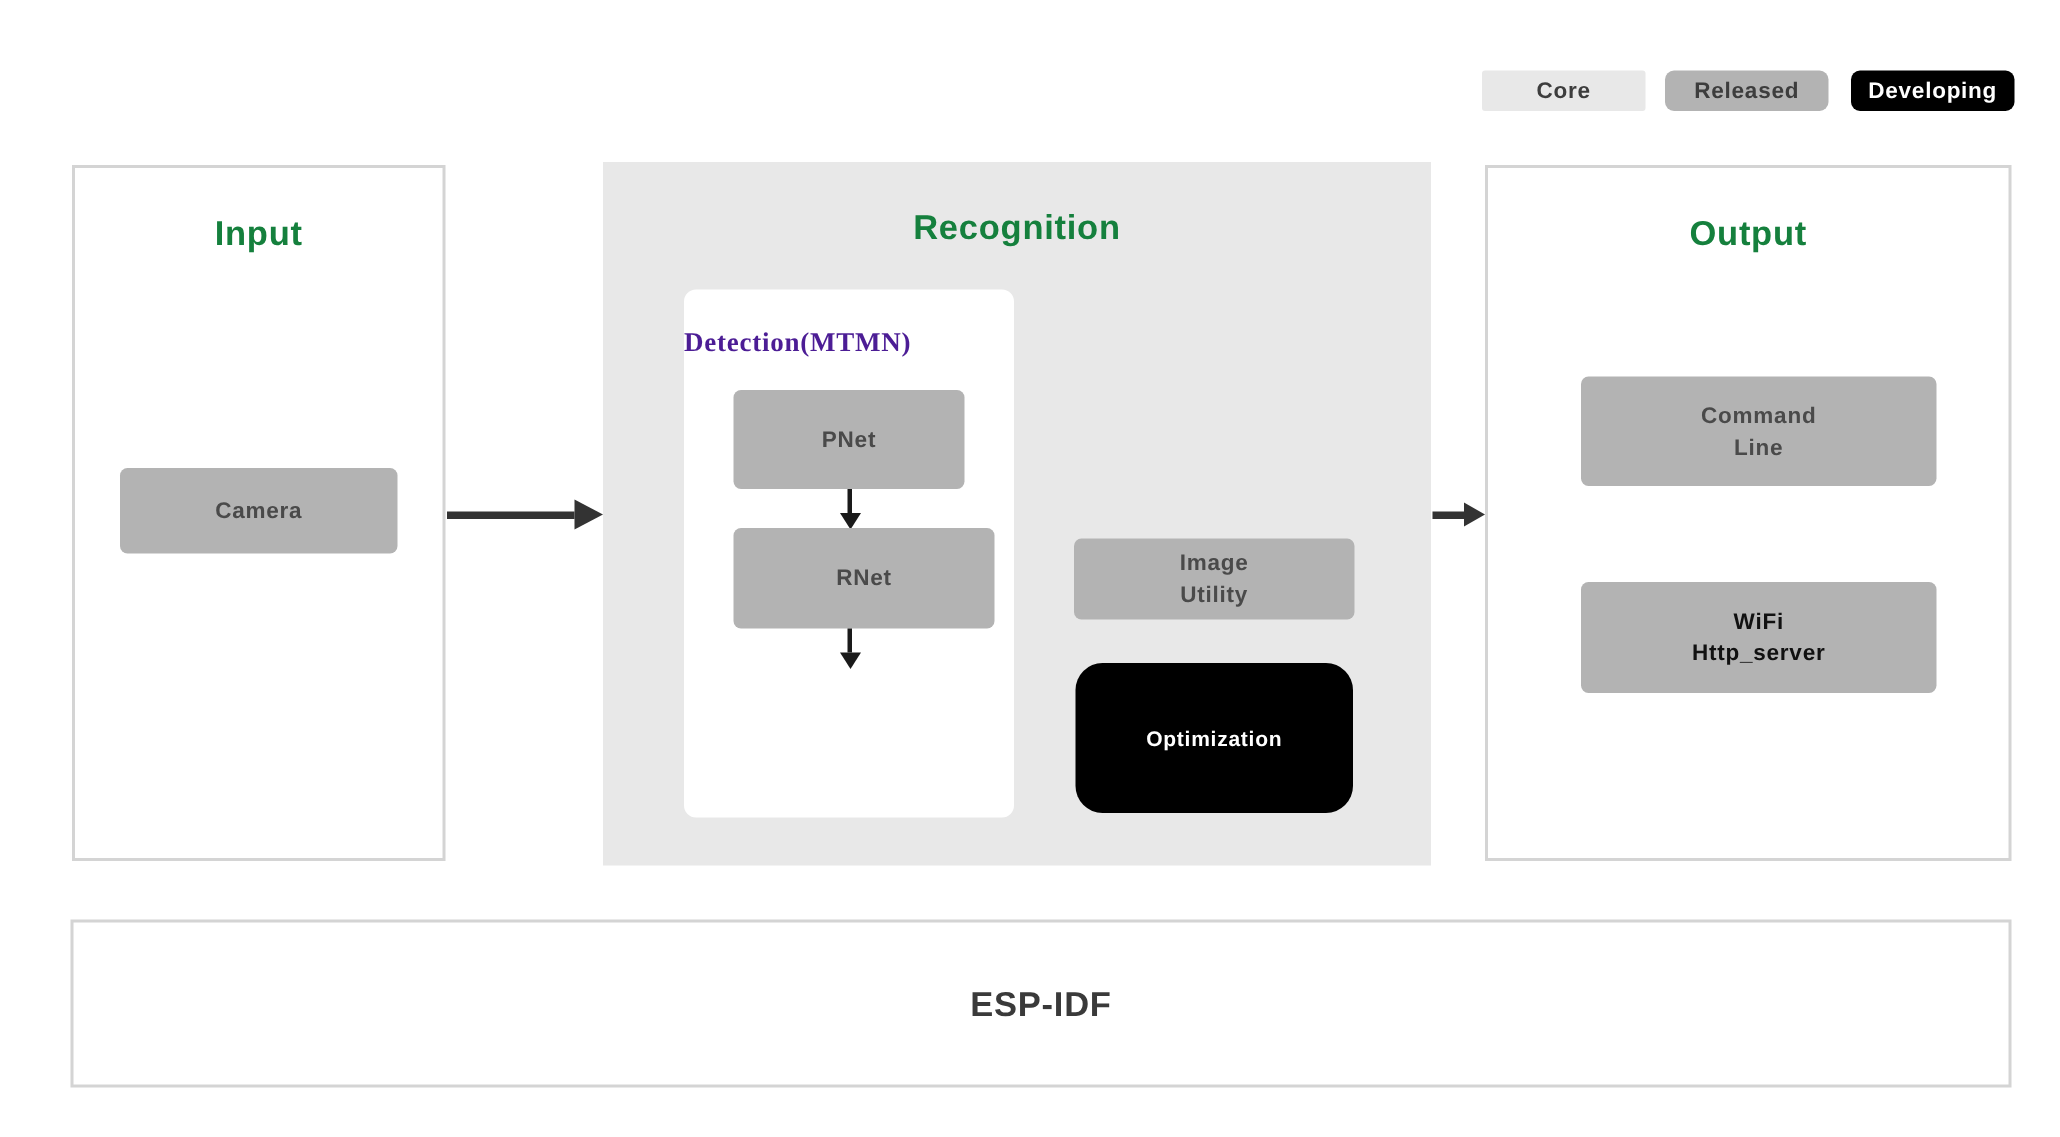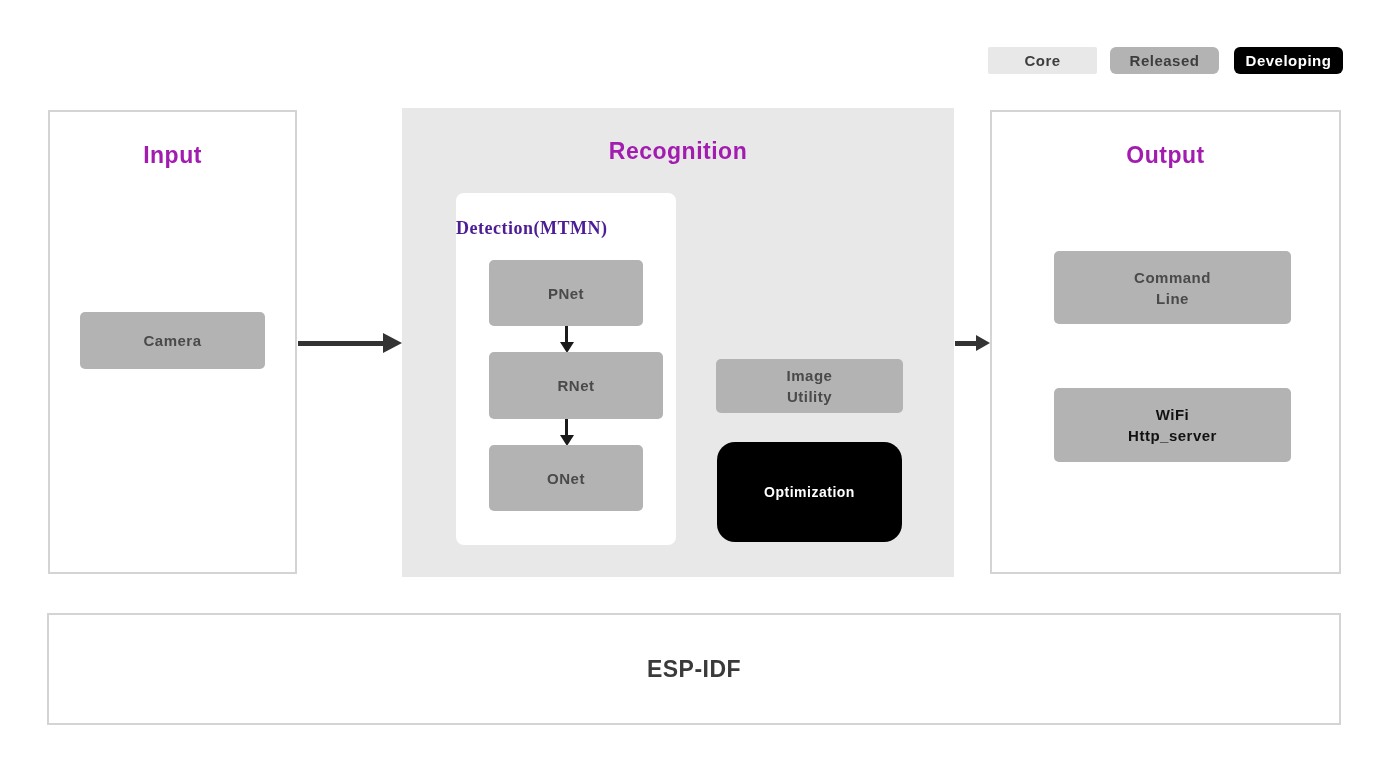--- a/index.html
+++ b/index.html
@@ -47,21 +47,21 @@
     position:absolute;
     left:402px; top:108px; width:552px; height:469px;
     background:#e8e8e8;
   }
 
   .panel-title {
     display:block;
     text-align:center;
     margin-top:30px;
     font-size:23px;
-    color:#a21caf;
+    color:#15803d;
     letter-spacing:0.5px;
   }
   .espidf-title { font-size:23px; color:#3a3a3a; letter-spacing:0.5px; }
 
   
   .node {
     position:absolute;
     background:#b3b3b3;
     border-radius:5px;
     display:flex;
@@ -192,23 +192,20 @@
         <div class="shaft"></div>
         <div class="head"></div>
       </div>
       <div class="node node-rnet">
         <span>RNet</span>
       </div>
       <div class="varrow varrow-2">
         <div class="shaft"></div>
         <div class="head"></div>
       </div>
-      <div class="node node-onet">
-        <span>ONet</span>
-      </div>
     </div>
 
 
     <div class="node node-image-utility">
       <span>Image</span>
       <span>Utility</span>
     </div>
 
     <div class="node node-black node-optimization">
       <span>Optimization</span>

